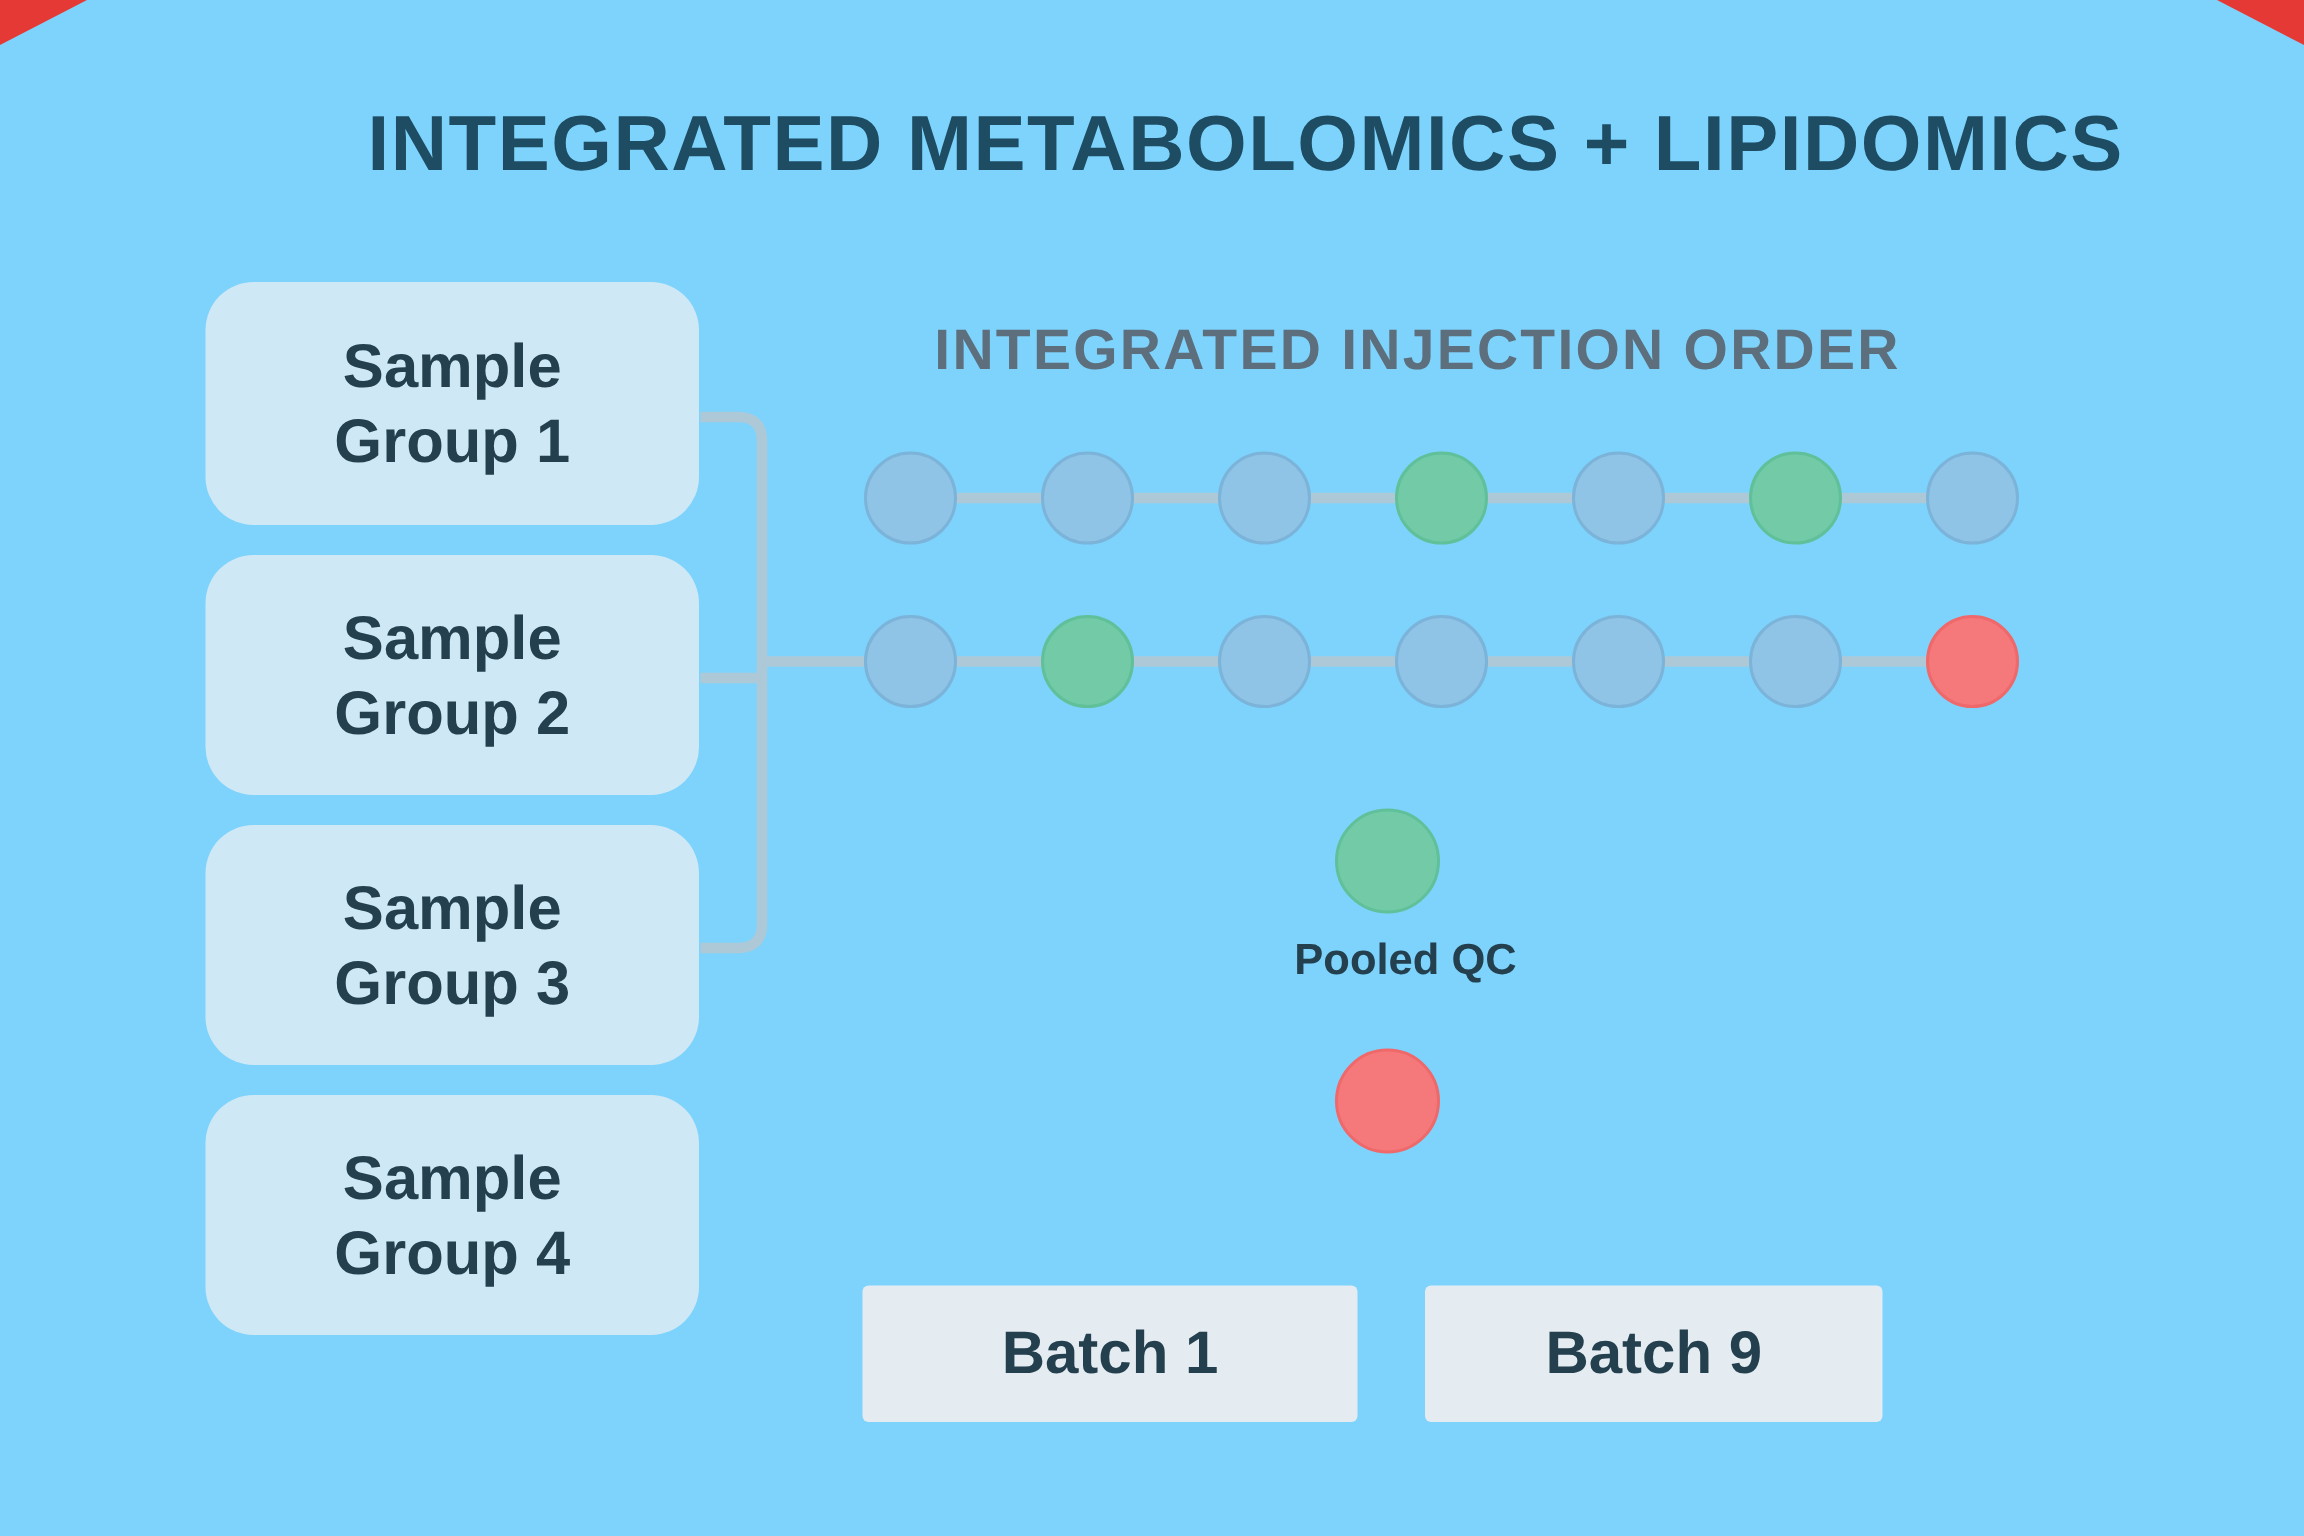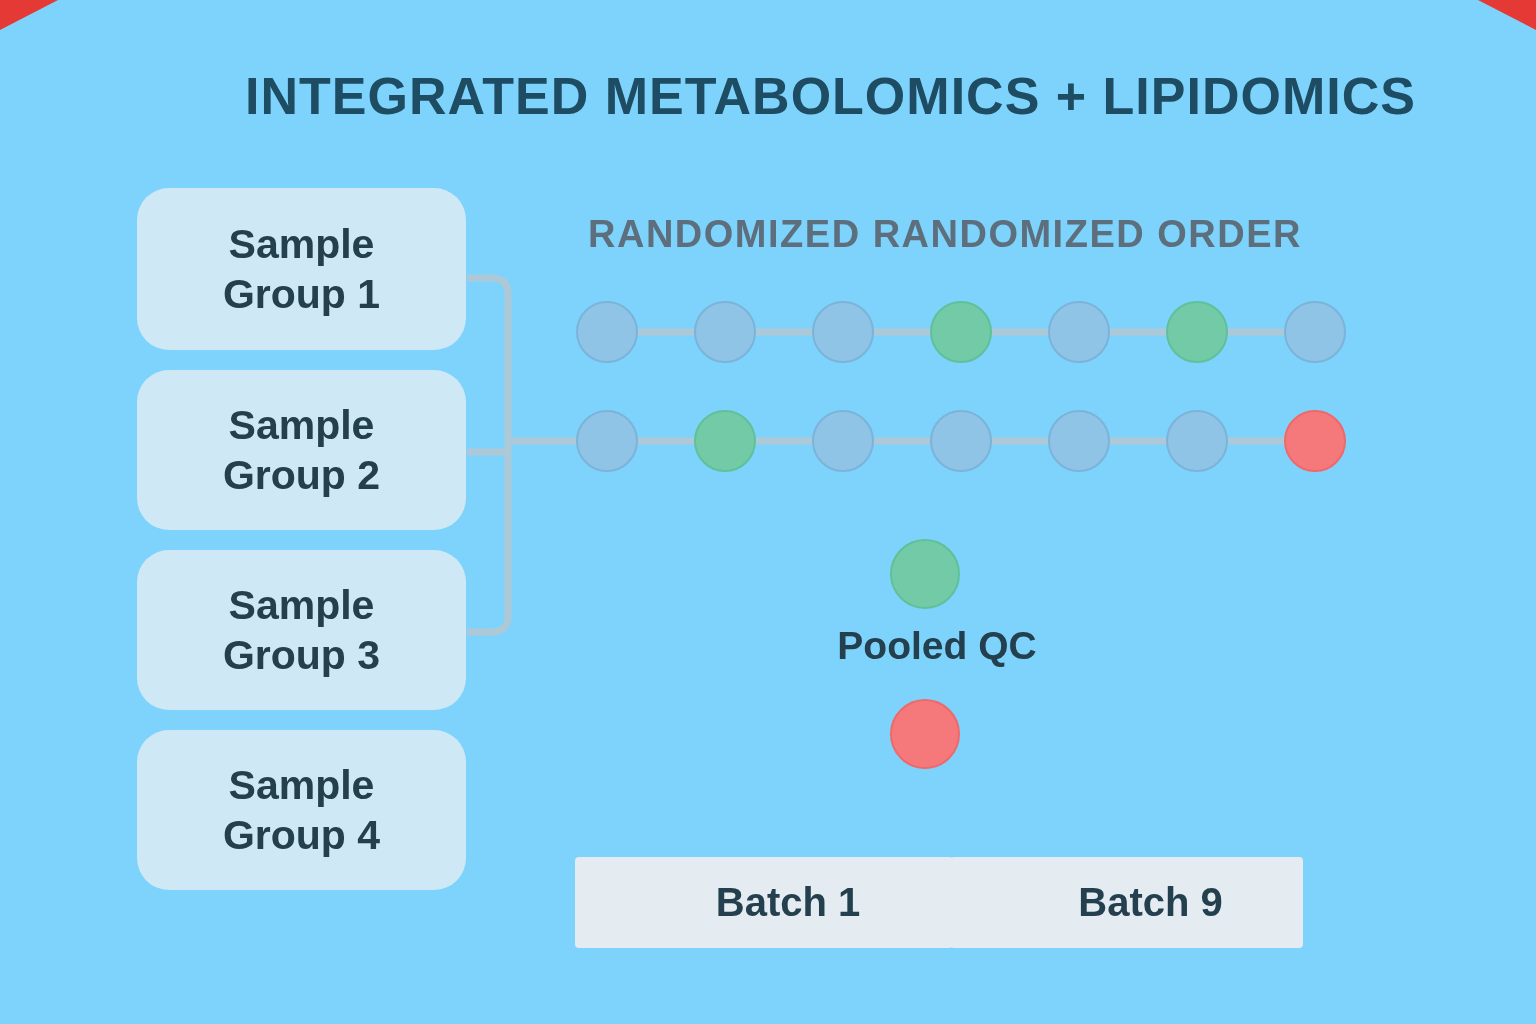--- a/index.html
+++ b/index.html
@@ -83,36 +83,35 @@
     position:absolute;
     width:66px;height:66px;
     border-radius:50%;
   }
   .legend-dot.qc{left:890px;top:539px;}
   .legend-dot.blank{left:890px;top:699px;}
   .legend-label{
     position:absolute;
     width:320px;
     text-align:center;
-    font-size:39px;
+    font-size:29px;
     font-weight:700;
     color:var(--body-text);
   }
   .legend-label.qc{left:777px;top:624px;}
   .legend-label.blank{left:770px;top:779px;}
   .batch-box{
     position:absolute;
     top:857px;
     height:91px;
     background:var(--batch-box);
     border-radius:4px;
     display:flex;
     align-items:center;
     justify-content:center;
-    padding-left:48px;
   }
   .batch-box.b1{left:575px;width:330px;}
   .batch-box.b2{left:950px;width:305px;}
   .batch-label{
     font-size:40px;
     font-weight:700;
     color:var(--body-text);
   }
 </style>
 </head>
@@ -135,21 +134,21 @@
   </div>
   <div class="group-box" style="top:550px;height:160px;">
     <div class="group-label">Sample
 Group 3</div>
   </div>
   <div class="group-box" style="top:730px;height:160px;">
     <div class="group-label">Sample
 Group 4</div>
   </div>
 
-  <div class="injection-header">RANDOMIZED RANDOMIZED ORDER</div>
+  <div class="injection-header">INTEGRATED INJECTION ORDER</div>
 
   <svg class="diagram-layer" viewBox="0 0 1536 1024">
     <g stroke="var(--connector)" stroke-width="7" fill="none">
       <path d="M467 278 H492 Q508 278 508 294 V616 Q508 632 492 632 H467"></path>
       <path d="M467 452 H506"></path>
       <line x1="508" y1="441" x2="1315" y2="441"></line>
       <line x1="607" y1="332" x2="1315" y2="332"></line>
     </g>
     <g id="dots-group">
         <circle cx="607" cy="332" r="30" fill="#90c4e7" stroke="#7bb3d9" stroke-width="2"></circle>

